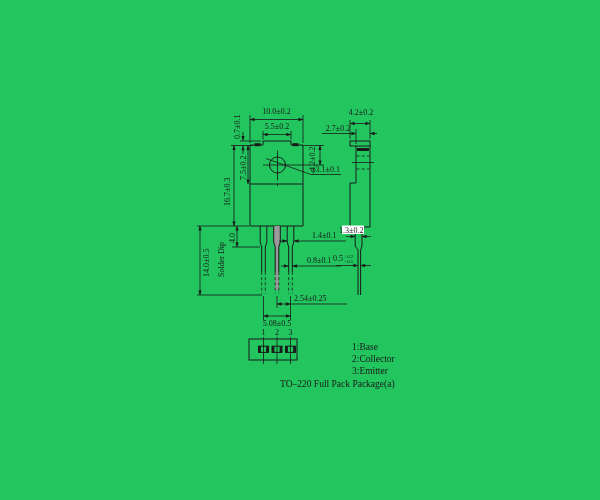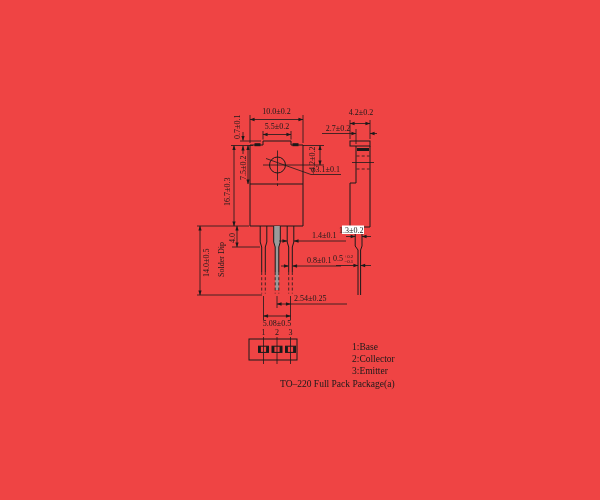--- a/index.html
+++ b/index.html
@@ -1,16 +1,16 @@
 <!DOCTYPE html>
 <html><head>
 <meta charset="utf-8">
 <style>
   html,body{margin:0;padding:0;background:#ffffff;}
-  .canvas{position:relative;width:600px;height:500px;background:#ef4444;overflow:hidden;}
+  .canvas{position:relative;width:600px;height:500px;background:#22c55e;overflow:hidden;}
   svg{display:block;}
   .ln{stroke:#1a1a1a;stroke-width:1;fill:none;}
   .thin{stroke:#1a1a1a;stroke-width:0.8;fill:none;}
   .dash{stroke:#1a1a1a;stroke-width:0.8;fill:none;stroke-dasharray:3 2.2;}
   .fill-dark{fill:#1a1a1a;stroke:none;}
   .fill-gray{fill:#9a9a9a;stroke:none;}
   .wbg{fill:#ffffff;stroke:none;}
   text{font-family:"Liberation Serif",serif;font-size:8px;fill:#1a1a1a;}
   text.lg{font-size:9.5px;}
   .mid{text-anchor:middle;}

